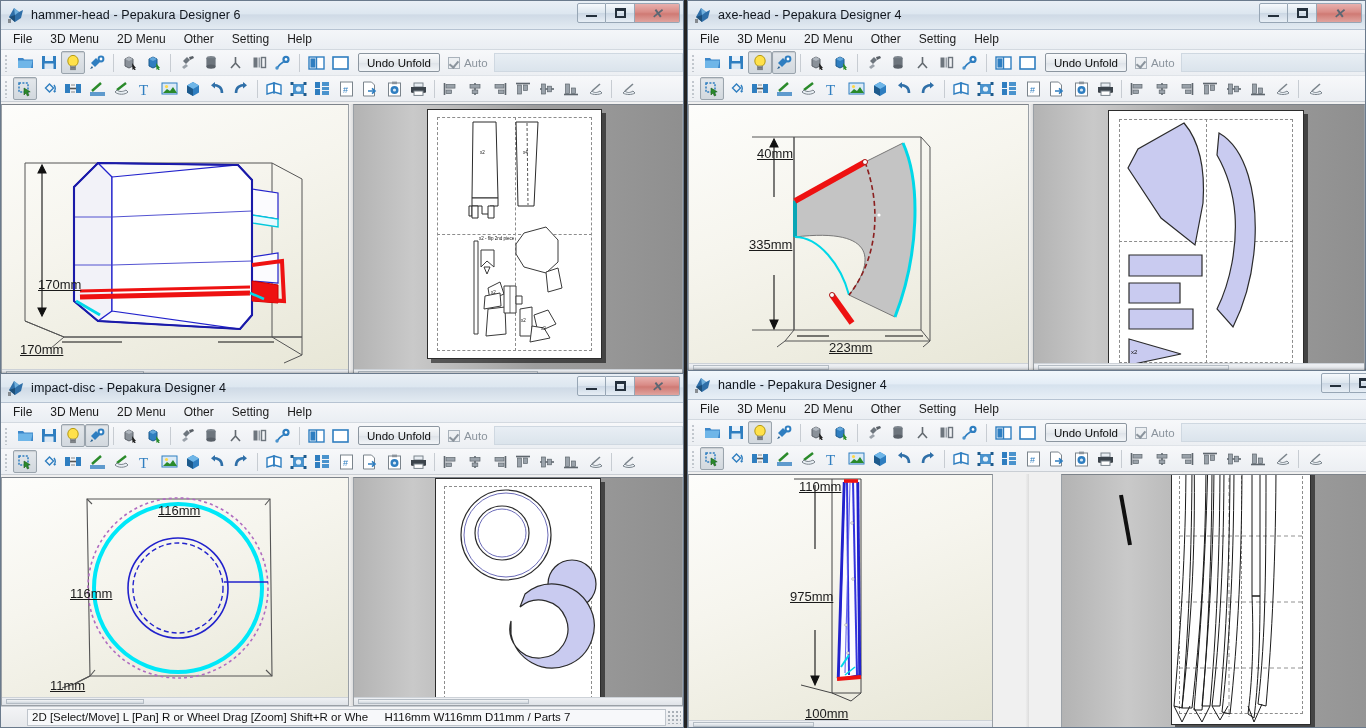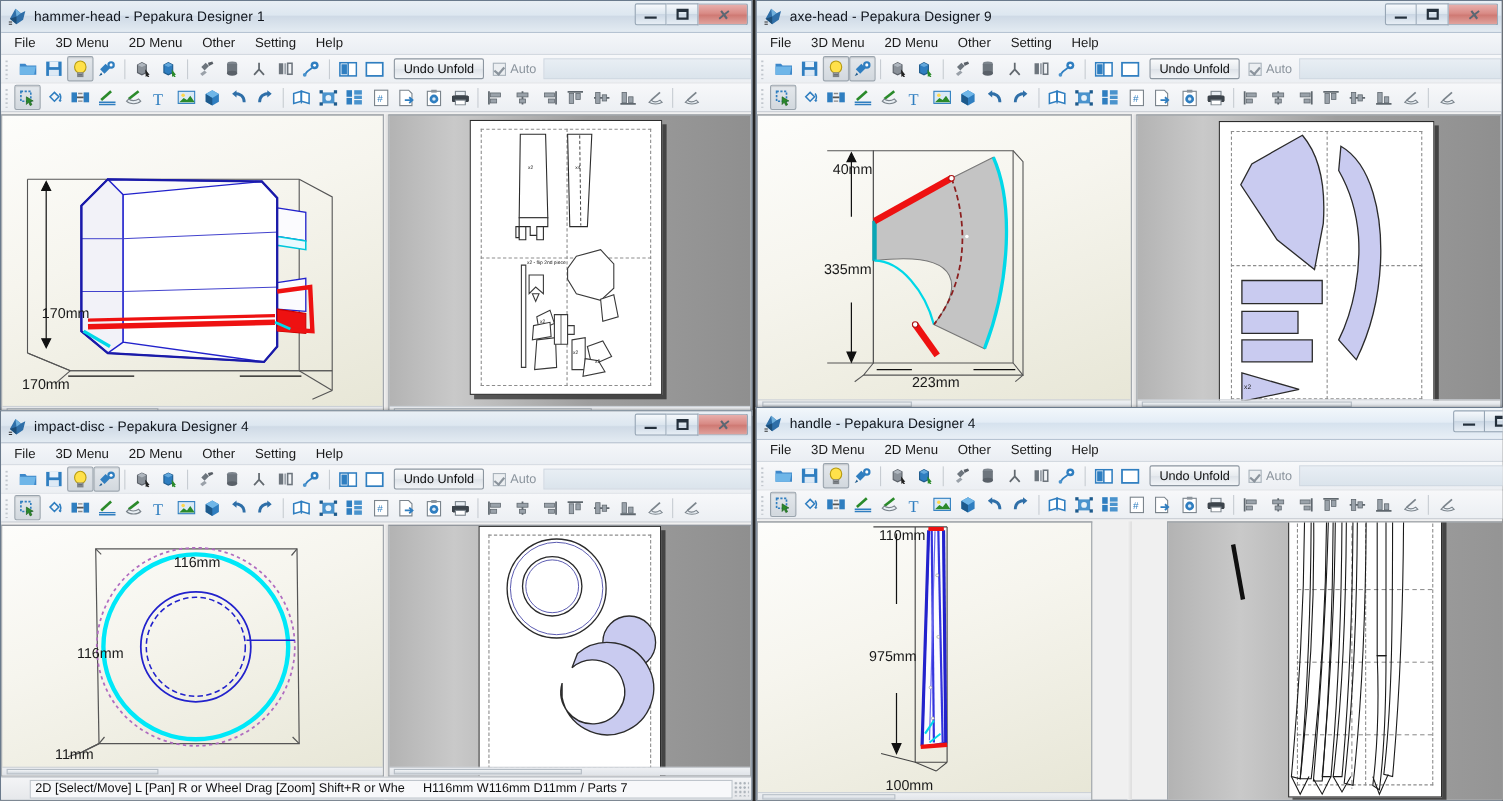--- a/index.html
+++ b/index.html
@@ -204,20 +204,21 @@
   .sheet .hdash {
     position: absolute; left: 5%; right: 5%; top: 50%;
     border-top: 1px dashed #8d8d8d;
   }
   .dim-label {
     position: absolute;
     font-size: 13px;
     color: #1a1a1a;
     white-space: nowrap;
     font-family: "Liberation Sans", sans-serif;
+    text-decoration: underline;
   }
 
   
   .statusbar {
     position: absolute; left:0; right:0; bottom:0;
     height: 21px;
     background: linear-gradient(to bottom,#f3f4f6,#e6e8eb);
     border-top: 1px solid #c7ccd2;
     display: flex; align-items: center; padding-left: 24px;
   }
@@ -260,21 +261,21 @@
   <div class="win" style="left:0px; top:0px; width:684px; height:378px;">
     <div class="titlebar">
       <span class="app-icon">
         <svg width="18" height="18" viewBox="0 0 18 18">
           <path d="M2 11 L7 2 L12 6 L16 4 L14 12 L8 16 Z" fill="#2f6fa8"></path>
           <path d="M7 2 L12 6 L8 9 Z" fill="#6fb0dd"></path>
           <path d="M2 11 L8 9 L8 16 Z" fill="#1d4f79"></path>
           <path d="M1 14 l3 0 M1 16 l3 0" stroke="#333" stroke-width="1"></path>
         </svg>
       </span>
-      <span class="title-text">hammer-head - Pepakura Designer 1</span>
+      <span class="title-text">hammer-head - Pepakura Designer 6</span>
       <span class="caption-btns">
         <span class="cbtn">
             <i class="glyph-min"></i>
           </span>
         <span class="cbtn">
             <i class="glyph-max"></i>
           </span>
         <span class="cbtn close">
             <i class="glyph-close">✕</i>
           </span>
@@ -757,21 +758,21 @@
   <div class="win" style="left:687px; top:0px; width:679px; height:372px;">
     <div class="titlebar">
       <span class="app-icon">
         <svg width="18" height="18" viewBox="0 0 18 18">
           <path d="M2 11 L7 2 L12 6 L16 4 L14 12 L8 16 Z" fill="#2f6fa8"></path>
           <path d="M7 2 L12 6 L8 9 Z" fill="#6fb0dd"></path>
           <path d="M2 11 L8 9 L8 16 Z" fill="#1d4f79"></path>
           <path d="M1 14 l3 0 M1 16 l3 0" stroke="#333" stroke-width="1"></path>
         </svg>
       </span>
-      <span class="title-text">axe-head - Pepakura Designer 9</span>
+      <span class="title-text">axe-head - Pepakura Designer 4</span>
       <span class="caption-btns">
         <span class="cbtn">
             <i class="glyph-min"></i>
           </span>
         <span class="cbtn">
             <i class="glyph-max"></i>
           </span>
         <span class="cbtn close">
             <i class="glyph-close">✕</i>
           </span>

